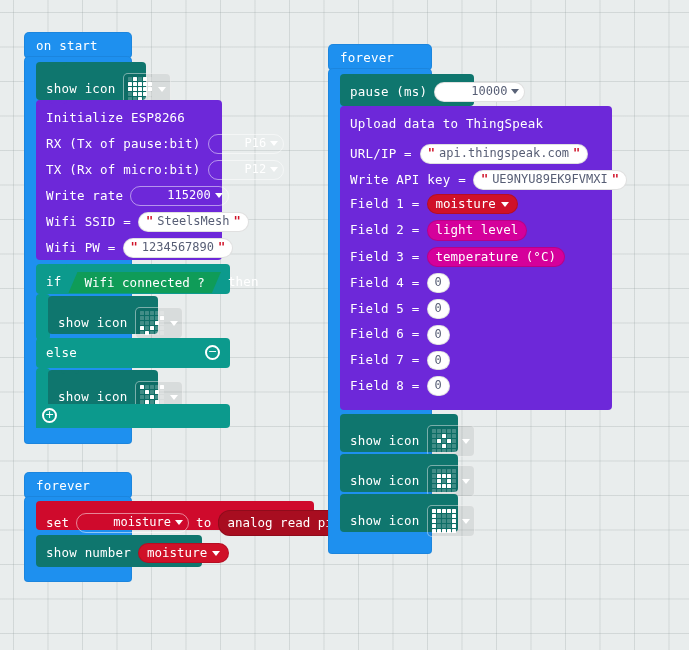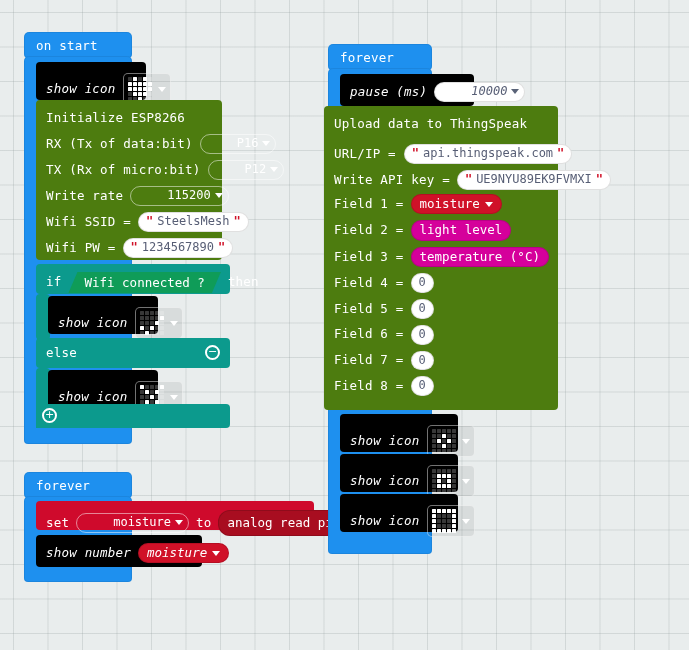--- a/index.html
+++ b/index.html
@@ -20,22 +20,22 @@
   .blk{position:absolute;}
   .hat{               
     background:#1e90ef; border-radius:5px 5px 4px 4px;
     box-shadow:inset 0 0 0 1px rgba(0,0,0,.07);
   }
   .label{
     color:#fff; font-size:12.5px; letter-spacing:.2px; white-space:nowrap;
     line-height:1;
   }
   .stmt{ border-radius:4px; position:absolute; }
-  .blue{background:#000000;font-style:italic;}
-  .green{background:#4d7c0f;}
+  .blue{background:#0f766e;}
+  .green{background:#6d28d9;}
   .teal{background:#0c9a8d;}
   .crimson{background:#cf0a2c;}
 
   
   .notch:before{
     content:""; position:absolute; left:13px; top:0; width:18px; height:4px;
     background:inherit; border-radius:0 0 4px 4px;
   }
 
   
@@ -133,21 +133,21 @@
           </span>
         <span class="caret white"></span>
       </span>
     </div>
   </div>
 
   <div class="blk stmt green notch" style="left:36px; top:100px; width:186px; height:160px;">
     <span class="label" style="position:absolute;left:10px;top:12px;">Initialize ESP8266</span>
 
     <div class="row" style="position:absolute;left:10px;top:34px;">
-      <span class="label">RX (Tx of data:bit)</span>
+      <span class="label">RX (Tx of pause:bit)</span>
       <span class="field outline dropdown">
         <span>P16</span>
         <span class="caret white"></span>
       </span>
     </div>
 
     <div class="row" style="position:absolute;left:10px;top:60px;">
       <span class="label">TX (Rx of micro:bit)</span>
       <span class="field outline dropdown">
         <span>P12</span>
@@ -318,21 +318,21 @@
   <div class="blk stmt blue notch" style="left:340px; top:74px; width:134px; height:32px;">
     <div class="row" style="position:absolute;left:10px;top:8px;">
       <span class="label">pause (ms)</span>
       <span class="field dropdown">
         <span>10000</span>
         <span class="caret grey"></span>
       </span>
     </div>
   </div>
 
-  <div class="blk stmt green notch" style="left:324px; top:106px; width:234px; height:304px;">
+  <div class="blk stmt green notch" style="left:340px; top:106px; width:272px; height:304px;">
     <span class="label" style="position:absolute;left:10px;top:12px;">Upload data to ThingSpeak</span>
 
     <div class="row" style="position:absolute;left:10px;top:38px;gap:8px;">
       <span class="label">URL/IP =</span>
       <span class="field str">
         <span class="q">"</span>
         <span>api.thingspeak.com</span>
         <span class="q">"</span>
       </span>
     </div>

